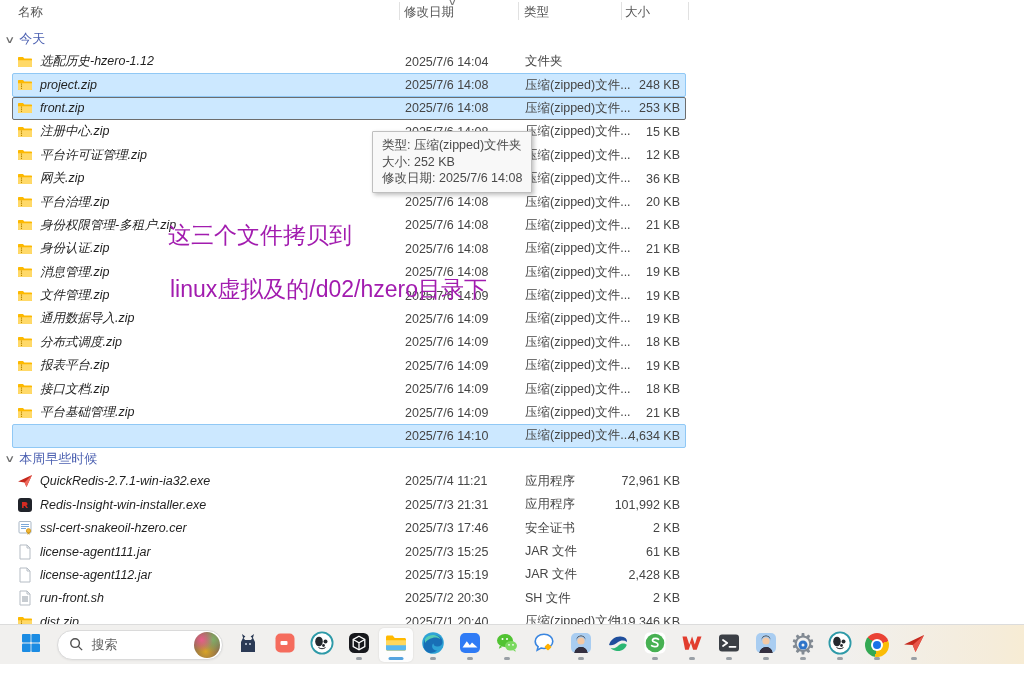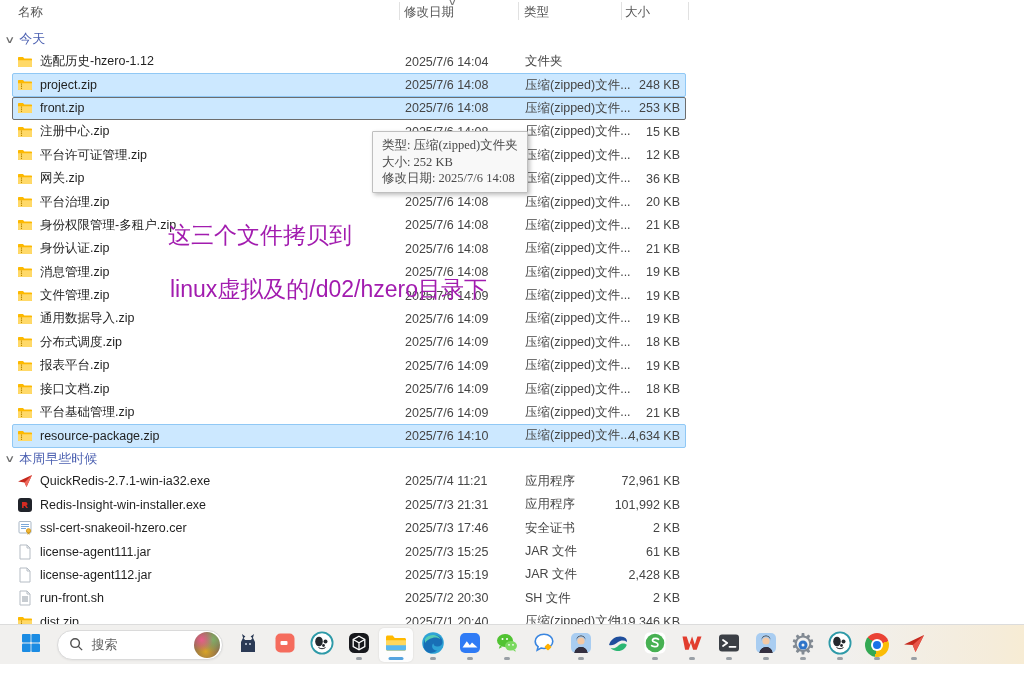--- a/index.html
+++ b/index.html
@@ -15,31 +15,31 @@
 
   .group-header{height:22px;display:flex;align-items:center;margin-left:6px;}
   .group-chevron{color:#6b6b6b;font-size:10px;margin-right:6px;transform:scaleX(1.5);}
   .group-label{color:#4a5fb0;font-size:13px;}
   .group-rows{}
   .first-group{margin-top:5px;}
 
   .row{position:relative;height:23.4px;margin-left:12px;width:674px;border:1px solid transparent;box-sizing:border-box;border-radius:2px;}
   .row.selected{background:#cce8ff;border-color:#90c8f5;padding-left:12px;}
   .row.focused{background:#cce8ff;border-color:#6d6d6d;}
-  .cell-name{position:absolute;left:4px;top:0;height:100%;display:flex;align-items:center;color:#1f1f1f;}
+  .cell-name{position:absolute;left:4px;top:0;height:100%;display:flex;align-items:center;color:#1f1f1f;font-style:italic;}
   .cell-name .ficon{width:16px;height:16px;margin-right:7px;flex:0 0 16px;display:inline-flex;}
   .cell-name .ficon svg{width:16px;height:16px;}
   .cell-date{position:absolute;left:392px;top:0;height:100%;display:flex;align-items:center;color:#454545;}
   .cell-type{position:absolute;left:512px;top:0;height:100%;display:flex;align-items:center;color:#454545;}
   .cell-size{position:absolute;right:5px;top:0;height:100%;display:flex;align-items:center;color:#454545;}
 
   
   #tooltip{position:absolute;left:372px;top:131px;background:#f8f8f8;border:1px solid #bfbfbf;
     box-shadow:2px 2px 4px rgba(0,0,0,.25);padding:5px 9px;font-size:12.5px;color:#4a4a4a;
-    line-height:1.33;z-index:30;border-radius:1px;font-family:Liberation Serif, serif;}
+    line-height:1.33;z-index:30;border-radius:1px;}
 
   
   .annot{position:absolute;font-family:Liberation Sans, sans-serif;color:#a21caf;font-size:23px;z-index:25;white-space:nowrap;}
   #annot1{left:168px;top:220px;}
   #annot2{left:170px;top:274px;}
 
   
   #taskbar{position:absolute;left:0;bottom:15px;width:1024px;height:40px;
     background:linear-gradient(90deg,#f1f0ee 0%,#f1f0ee 82%,#f5ecda 97%,#f7ecd4 100%);
     border-top:1px solid #dcdcdc;display:flex;align-items:center;box-sizing:border-box;}
@@ -323,30 +323,20 @@
                     <path d="M4.5 6.4V12.8" stroke="#bd8c00" stroke-width="1.1" stroke-dasharray="1.3 .9" fill="none"></path>
                   </svg>
                 </span>
                 <span>平台基础管理.zip</span>
               </span>
               <span class="cell-date">2025/7/6 14:09</span>
               <span class="cell-type">压缩(zipped)文件...</span>
               <span class="cell-size">21 KB</span>
             </div>
             <div class="row selected">
-              <span class="cell-name">
-                <span class="ficon">
-                  <svg viewBox="0 0 16 16">
-                    <path d="M1 4c0-.6.4-1 1-1h4l1.3 1.6H14c.6 0 1 .4 1 1V12c0 .6-.4 1-1 1H2c-.6 0-1-.4-1-1z" fill="#fdb900"></path>
-                    <path d="M1 6.2h14V12c0 .6-.4 1-1 1H2c-.6 0-1-.4-1-1z" fill="#ffd968"></path>
-                    <path d="M4.5 6.4V12.8" stroke="#bd8c00" stroke-width="1.1" stroke-dasharray="1.3 .9" fill="none"></path>
-                  </svg>
-                </span>
-                <span>resource-package.zip</span>
-              </span>
               <span class="cell-date">2025/7/6 14:10</span>
               <span class="cell-type">压缩(zipped)文件...</span>
               <span class="cell-size">4,634 KB</span>
             </div>
           </div>
         </div>
         <div class="group">
           <div class="group-header">
             <span class="group-chevron">∨</span>
             <span class="group-label">本周早些时候</span>

